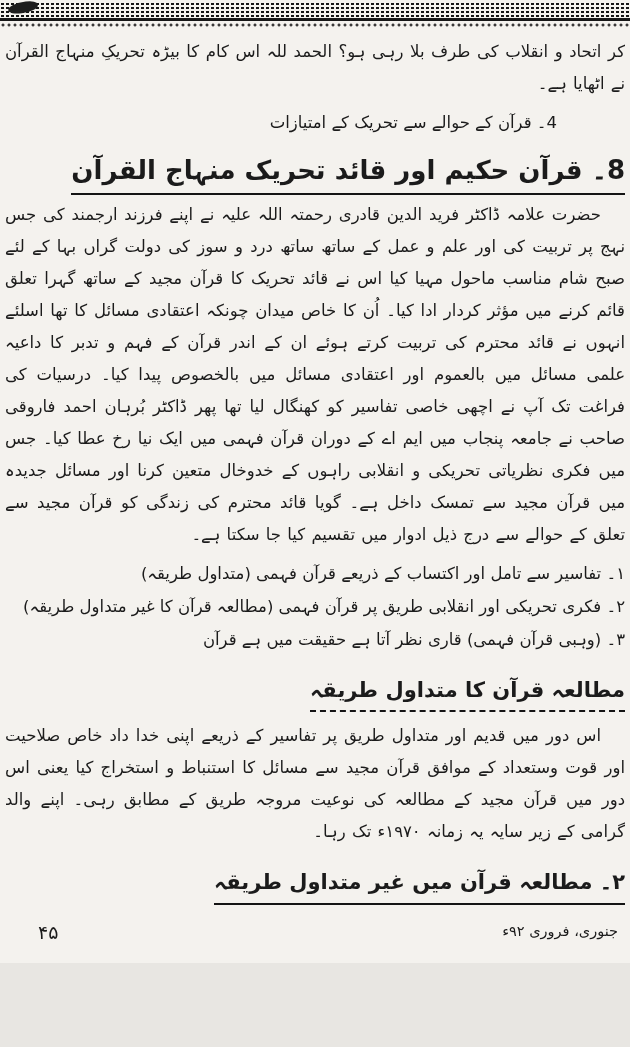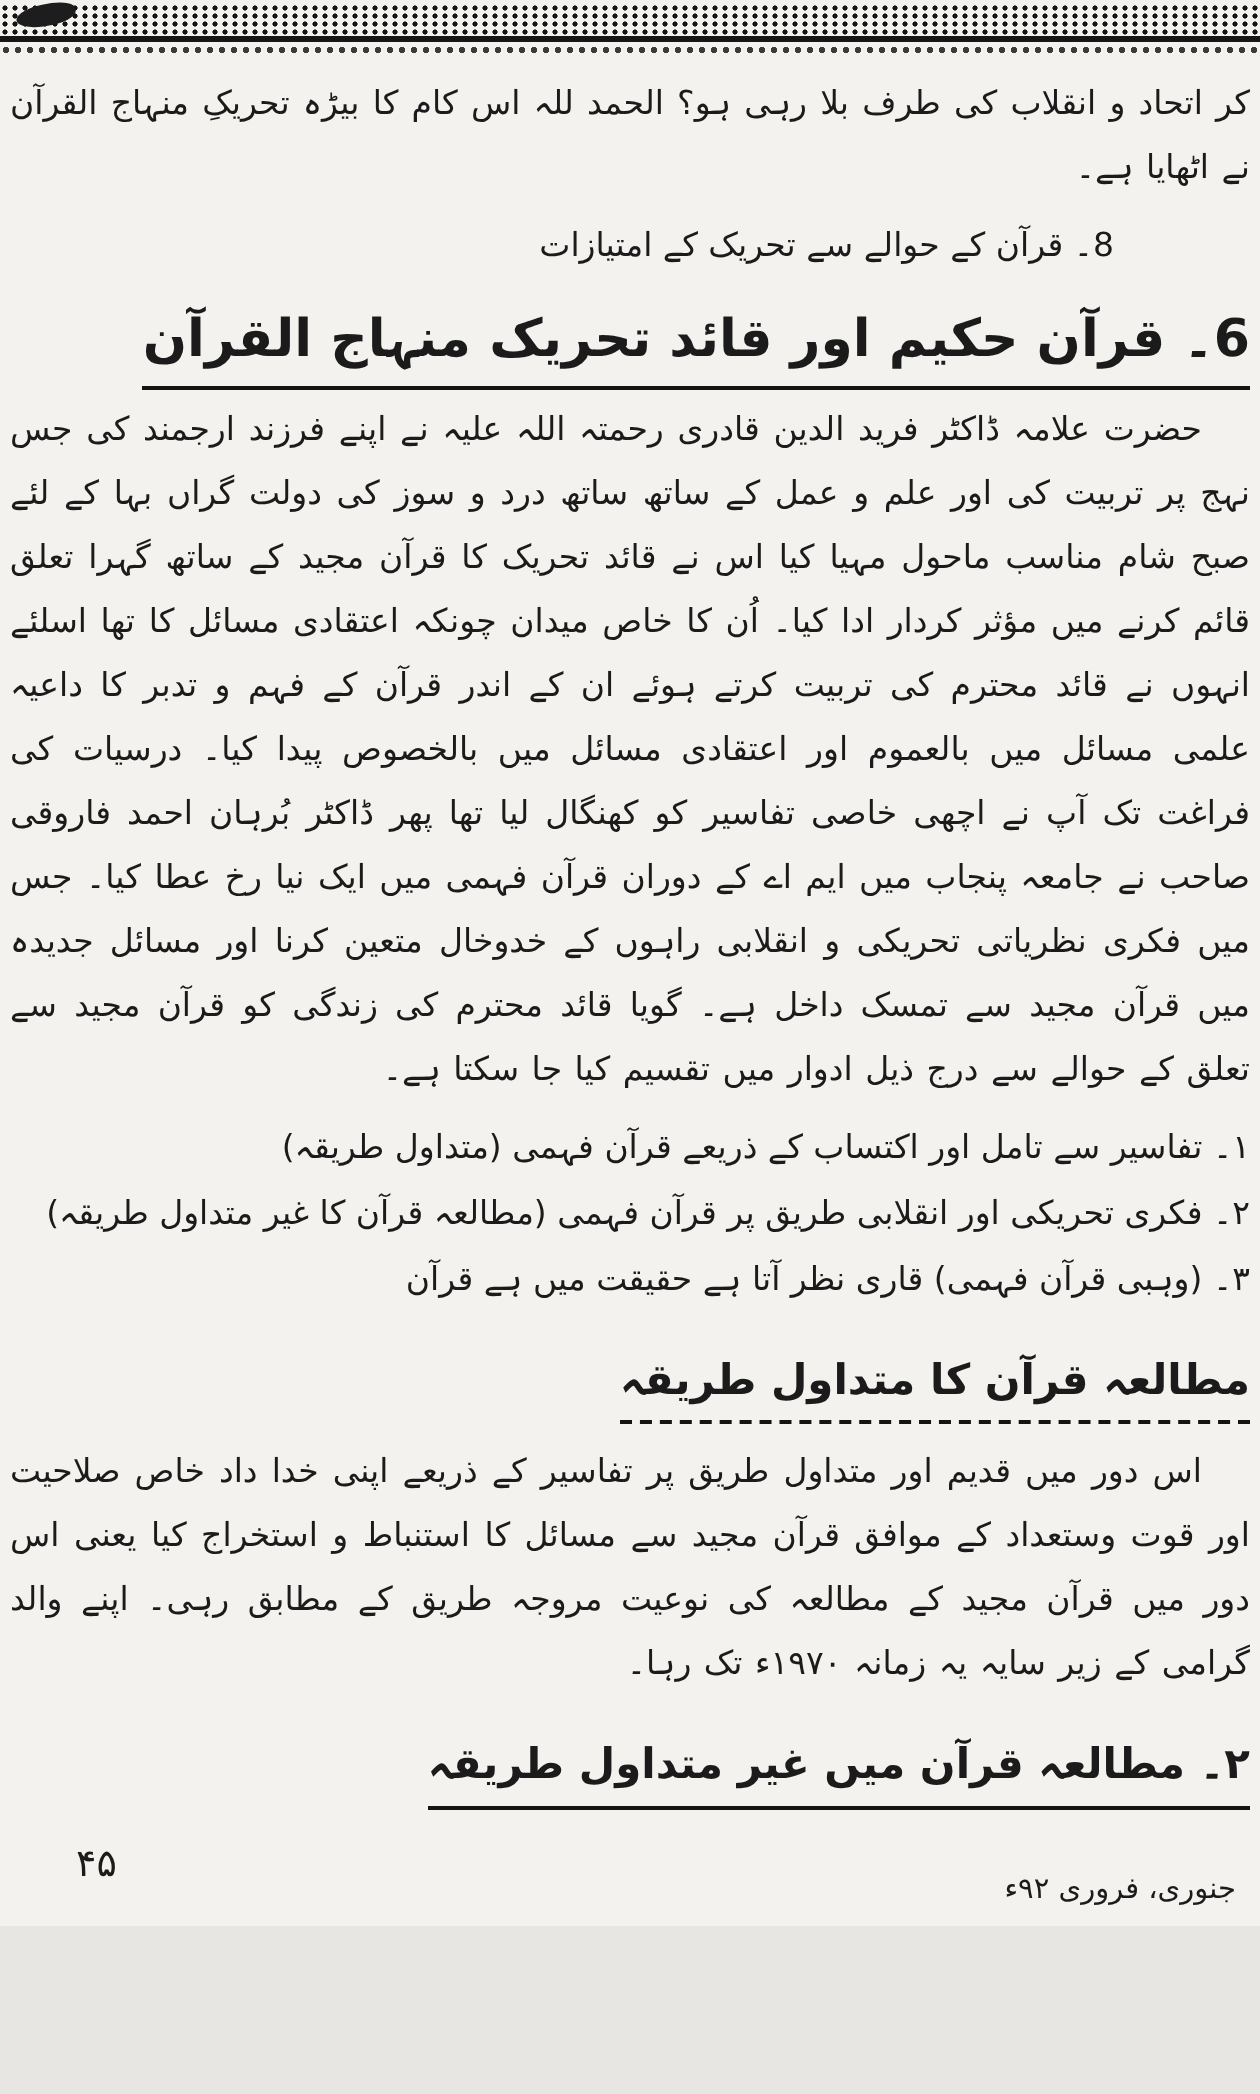--- a/index.html
+++ b/index.html
@@ -72,21 +72,21 @@
     text-align:right;font-weight:bold;
   }
   h2.dashed .u{border-bottom:2px dashed #141414;}
   h2.solid .u{border-bottom:2px solid #141414;}
   
   .footer{
     position:absolute;left:0;right:0;bottom:14px;height:28px;
     direction:rtl;
   }
   .issue-date{
-    position:absolute;right:12px;top:16px;
+    position:absolute;right:12px;top:2px;
     font-size:14.5px;
   }
   .page-number{
     position:absolute;left:38px;top:0;
     font-size:19px;letter-spacing:2px;
   }
 </style>
 </head>
 <body>
 
@@ -95,24 +95,24 @@
   <div class="halftone-band"></div>
   <div class="halftone-rule"></div>
   <div class="halftone-dotrow"></div>
   <div class="ink-smudge"></div>
 
   <div class="column">
 
     <p class="body">کر اتحاد و انقلاب کی طرف بلا رہی ہو؟ الحمد للہ اس کام کا بیڑہ تحریکِ منہاج القرآن نے اٹھایا ہے۔</p>
 
     <ul class="plain outline">
-      <li>8۔ قرآن کے حوالے سے تحریک کے امتیازات</li>
+      <li>4۔ قرآن کے حوالے سے تحریک کے امتیازات</li>
     </ul>
 
-    <h1 class="sec"><span class="u">6۔ قرآن حکیم اور قائد تحریک منہاج القرآن</span></h1>
+    <h1 class="sec"><span class="u">8۔ قرآن حکیم اور قائد تحریک منہاج القرآن</span></h1>
 
     <p class="body indent">حضرت علامہ ڈاکٹر فرید الدین قادری رحمتہ اللہ علیہ نے اپنے فرزند ارجمند کی جس نہج پر تربیت کی اور علم و عمل کے ساتھ ساتھ درد و سوز کی دولت گراں بہا کے لئے صبح شام مناسب ماحول مہیا کیا اس نے قائد تحریک کا قرآن مجید کے ساتھ گہرا تعلق قائم کرنے میں مؤثر کردار ادا کیا۔ اُن کا خاص میدان چونکہ اعتقادی مسائل کا تھا اسلئے انہوں نے قائد محترم کی تربیت کرتے ہوئے ان کے اندر قرآن کے فہم و تدبر کا داعیہ علمی مسائل میں بالعموم اور اعتقادی مسائل میں بالخصوص پیدا کیا۔ درسیات کی فراغت تک آپ نے اچھی خاصی تفاسیر کو کھنگال لیا تھا پھر ڈاکٹر بُرہان احمد فاروقی صاحب نے جامعہ پنجاب میں ایم اے کے دوران قرآن فہمی میں ایک نیا رخ عطا کیا۔ جس میں فکری نظریاتی تحریکی و انقلابی راہوں کے خدوخال متعین کرنا اور مسائل جدیدہ میں قرآن مجید سے تمسک داخل ہے۔ گویا قائد محترم کی زندگی کو قرآن مجید سے تعلق کے حوالے سے درج ذیل ادوار میں تقسیم کیا جا سکتا ہے۔</p>
 
     <ul class="plain">
       <li>۱۔ تفاسیر سے تامل اور اکتساب کے ذریعے قرآن فہمی (متداول طریقہ)</li>
       <li>۲۔ فکری تحریکی اور انقلابی طریق پر قرآن فہمی (مطالعہ قرآن کا غیر متداول طریقہ)</li>
       <li>۳۔ (وہبی قرآن فہمی)  قاری نظر آتا ہے حقیقت میں ہے قرآن</li>
     </ul>
 
     <h2 class="sec dashed"><span class="u">مطالعہ قرآن کا متداول طریقہ</span></h2>

